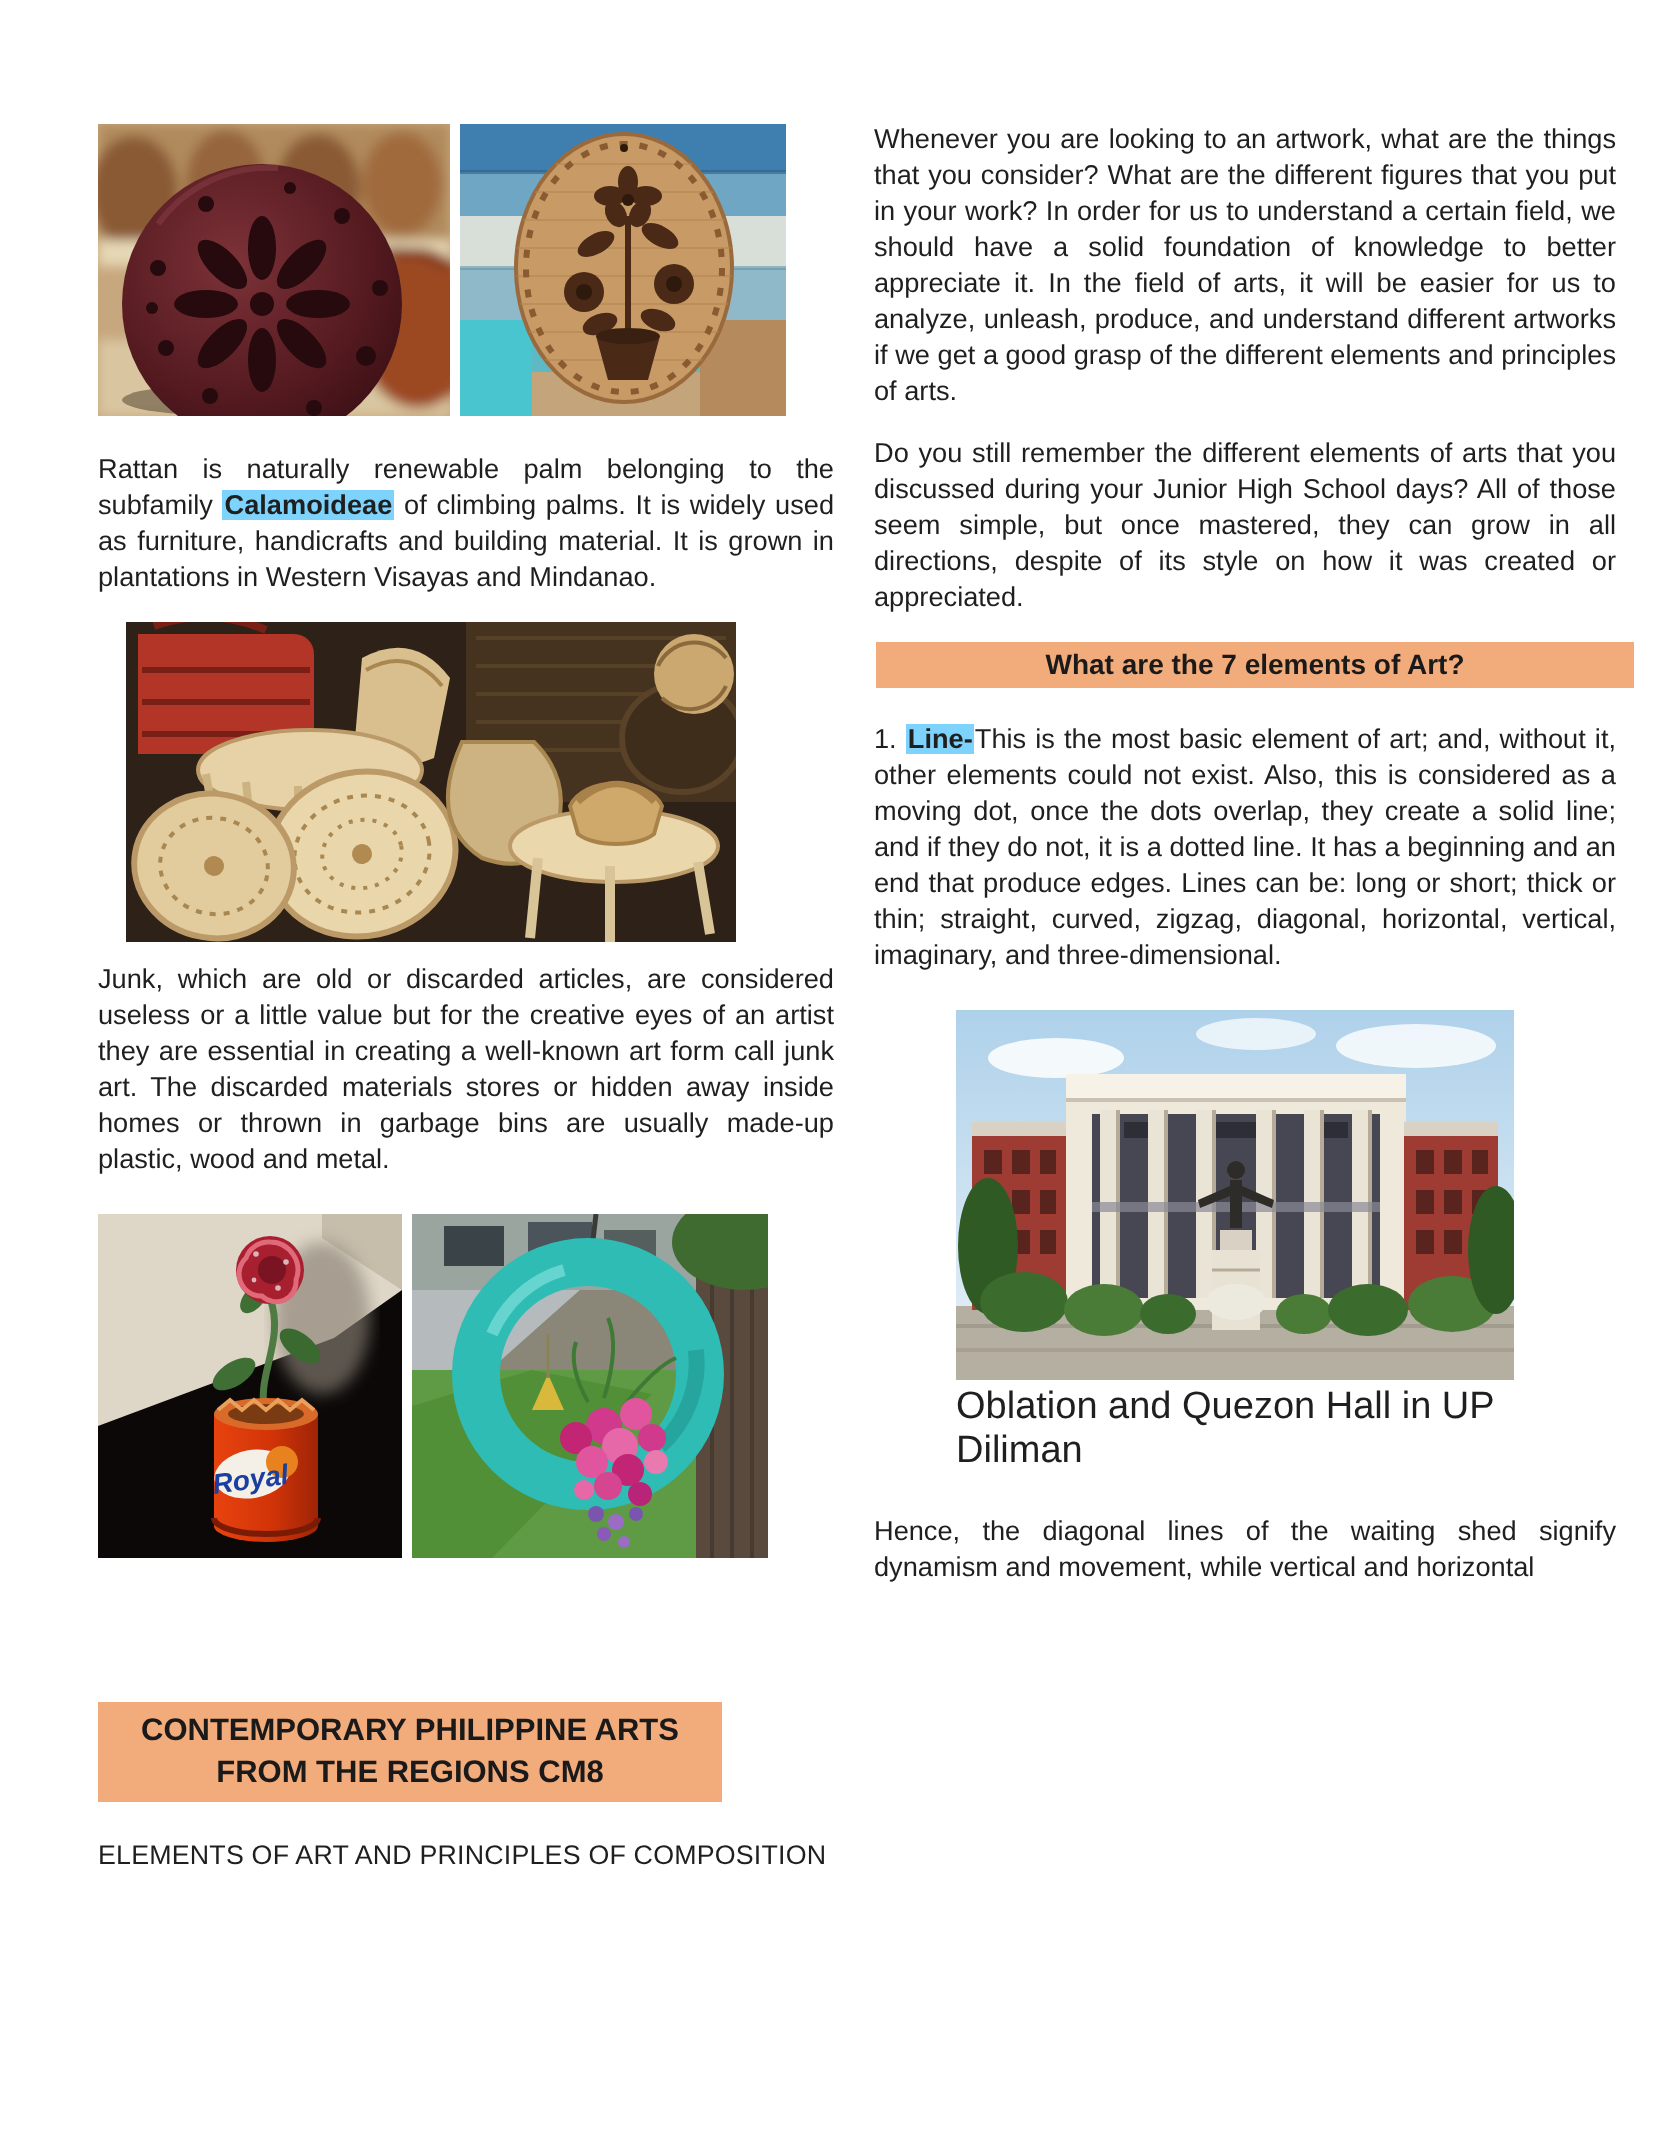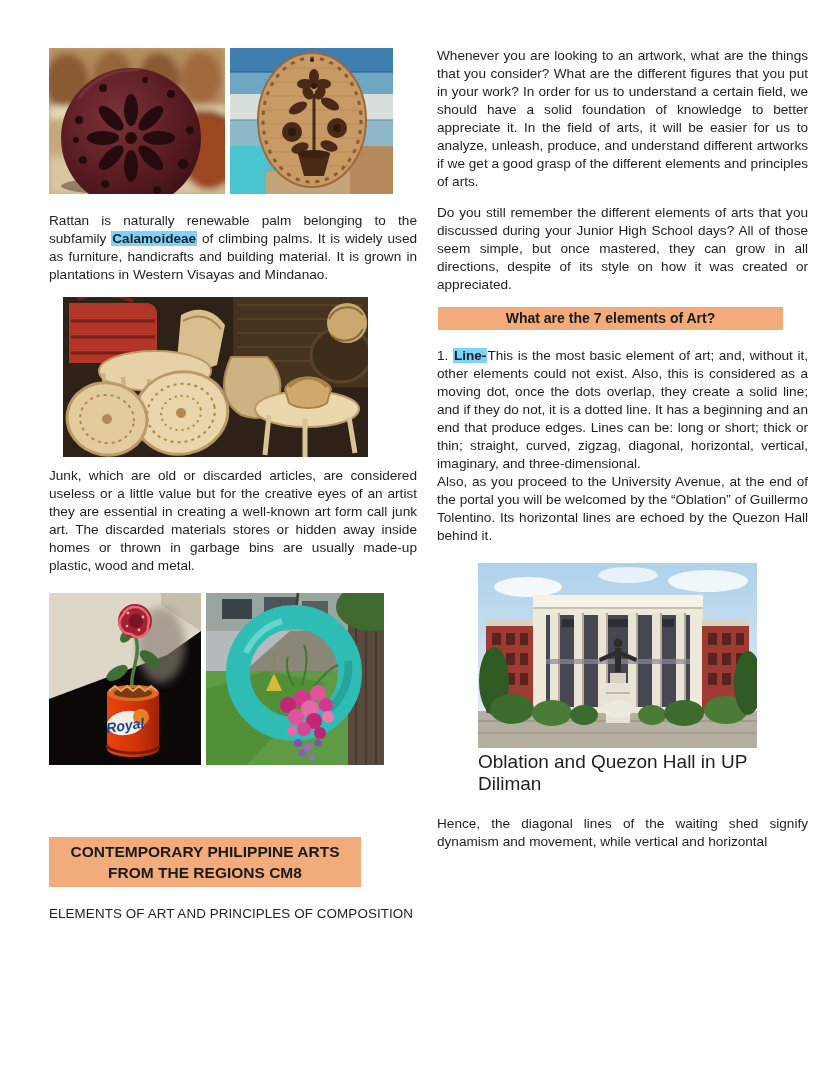--- a/index.html
+++ b/index.html
@@ -1,41 +1,41 @@
 <!DOCTYPE html>
 <html><head>
 <meta charset="utf-8">
 <style>
   html,body { margin:0; padding:0; background:#ffffff; }
   .page {
     position:relative; width:828px; height:1071px; background:#ffffff;
     font-family:"Liberation Sans", sans-serif; color:#1f1f1f; overflow:hidden;
   }
-  .col { position:absolute; top:0; }
+  .col { position:absolute; top:14px; }
   .col-left  { left:49px;  width:368px; }
   .col-right { left:437px; width:371px; }
 
   p.body { font-size:13.6px; line-height:18px; text-align:justify; margin:0; }
   .mt { margin-top:16px; }
 
   .hl { background:#7dd3fc; font-weight:bold; padding:0 1px; }
 
   .img-row { display:flex; gap:5px; }
   figure { margin:0; padding:0; }
   figure svg { display:block; }
 
   .banner {
     background:#F2AB7B; color:#1a1a1a; font-weight:bold; text-align:center;
   }
   .title-banner {
     width:312px; margin-top:72px; padding:4px 10px; box-sizing:border-box;
     font-size:15.5px; line-height:21px;
   }
   .section-banner {
-    width:345px; margin:13px 0 0 1px; height:23px; line-height:23px; font-size:14px;
+    width:379px; margin:13px 0 0 1px; height:23px; line-height:23px; font-size:14px;
   }
   .subtitle { font-weight:normal; font-size:13.4px; margin-top:19px; letter-spacing:0.1px; }
 
   .fig-baskets { margin:13px 0 0 14px; }
   .fig-quezon  { margin:18px 0 0 41px; width:279px; }
   .caption { text-align:left; font-size:19px; margin-top:3px; }
   .footer  { text-align:right; font-size:13.6px; margin-top:8px; padding-right:29px; }
 </style>
 </head>
 <body>
@@ -299,21 +299,20 @@
 
     <p class="body" style="margin-top:47px;">Whenever you are looking to an artwork, what are the things that you consider? What are the different figures that you put in your work? In order for us to understand a certain field, we should have a solid foundation of knowledge to better appreciate it. In the field of arts, it will be easier for us to analyze, unleash, produce, and understand different artworks if we get a good grasp of the different elements and principles of arts.</p>
 
     <p class="body" style="margin-top:13px;">Do you still remember the different elements of arts that you discussed during your Junior High School days? All of those seem simple, but once mastered, they can grow in all directions, despite of its style on how it was created or appreciated.</p>
 
     <div class="banner section-banner">What are the 7 elements of Art?</div>
 
     <p class="body" style="margin-top:17px;"><span>1. </span><span class="hl">Line-</span><span>This is the most basic element of art; and, without it, other elements could not exist. Also, this is considered as a moving dot, once the dots overlap, they create a solid line; and if they do not, it is a dotted line. It has a beginning and an end that produce edges. Lines can be: long or short; thick or thin; straight, curved, zigzag, diagonal, horizontal, vertical, imaginary, and three-dimensional.</span></p>
 
 
-    <p class="body mt">Also, as you proceed to the University Avenue, at the end of the portal you will be welcomed by the “Oblation” of Guillermo Tolentino. Its horizontal lines are echoed by the Quezon Hall behind it.</p>
 
     <figure class="fig-quezon">
       <svg width="279" height="185" viewBox="0 0 279 185">
         <defs>
           <linearGradient id="skyG" x1="0" y1="0" x2="0" y2="1">
             <stop offset="0%" stop-color="#aed1ea"></stop>
               <stop offset="100%" stop-color="#e9f2f8"></stop>
           </linearGradient>
         </defs>
         <rect width="279" height="185" fill="url(#skyG)"></rect>

